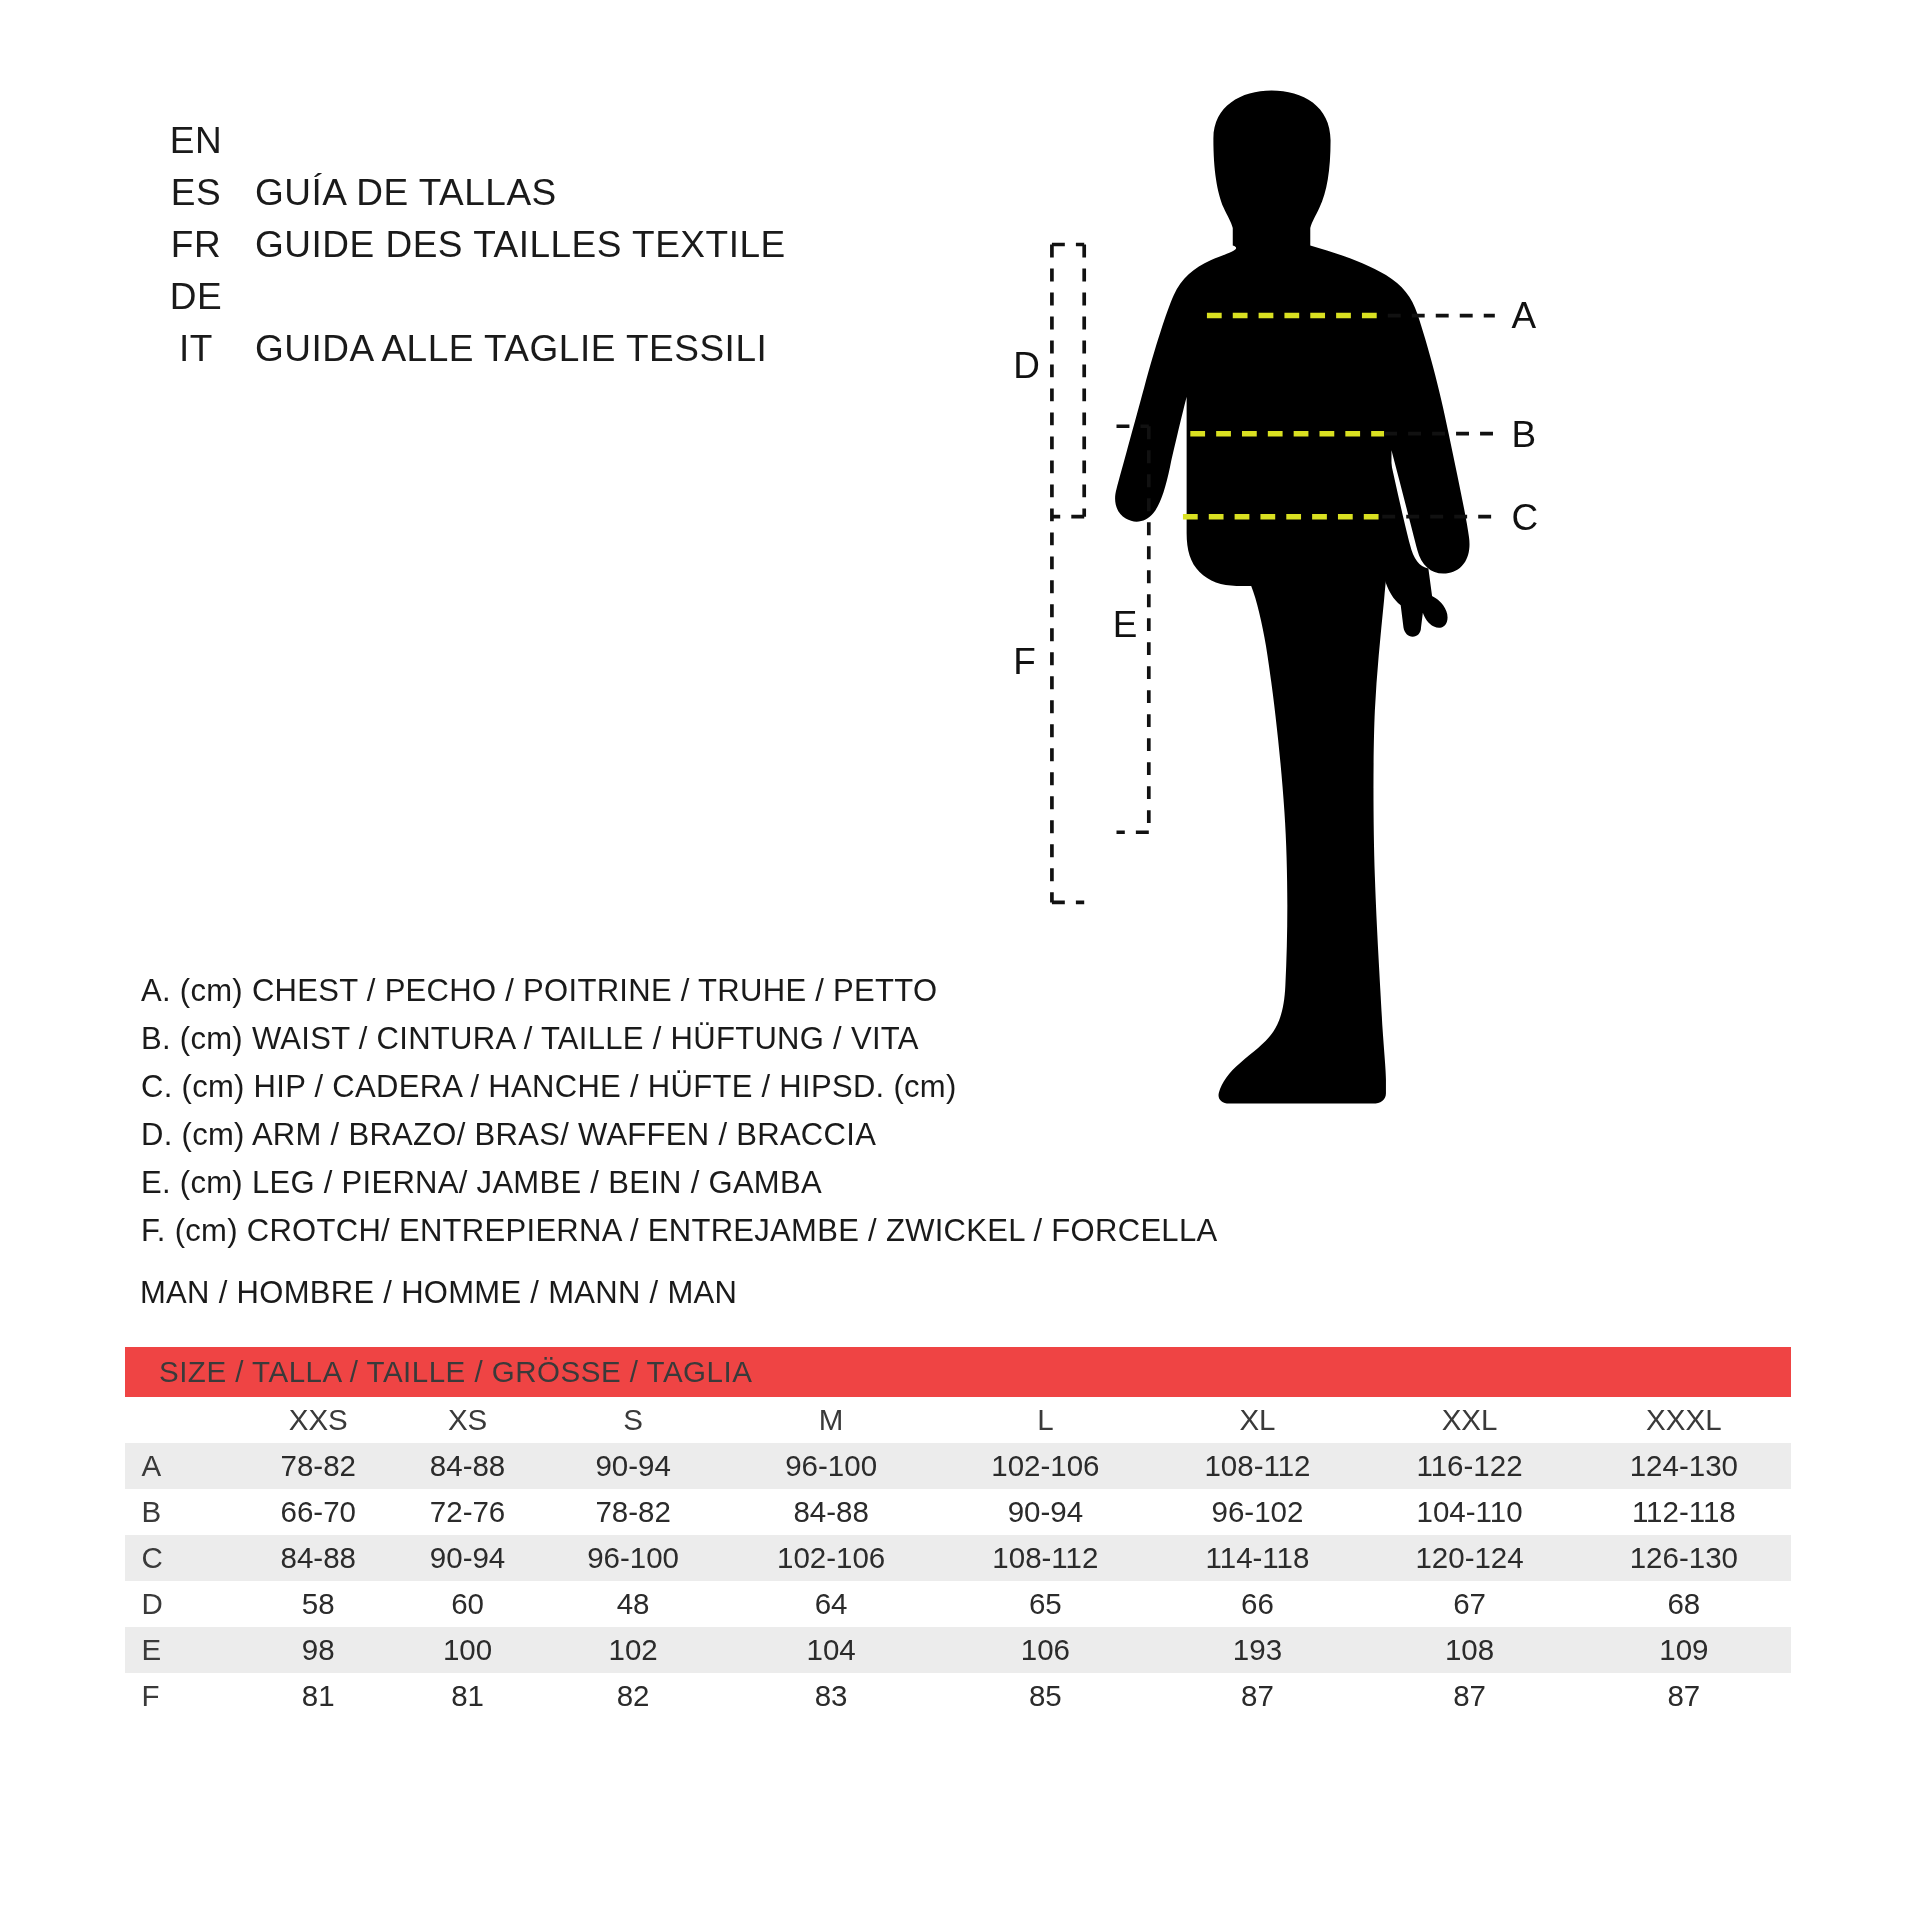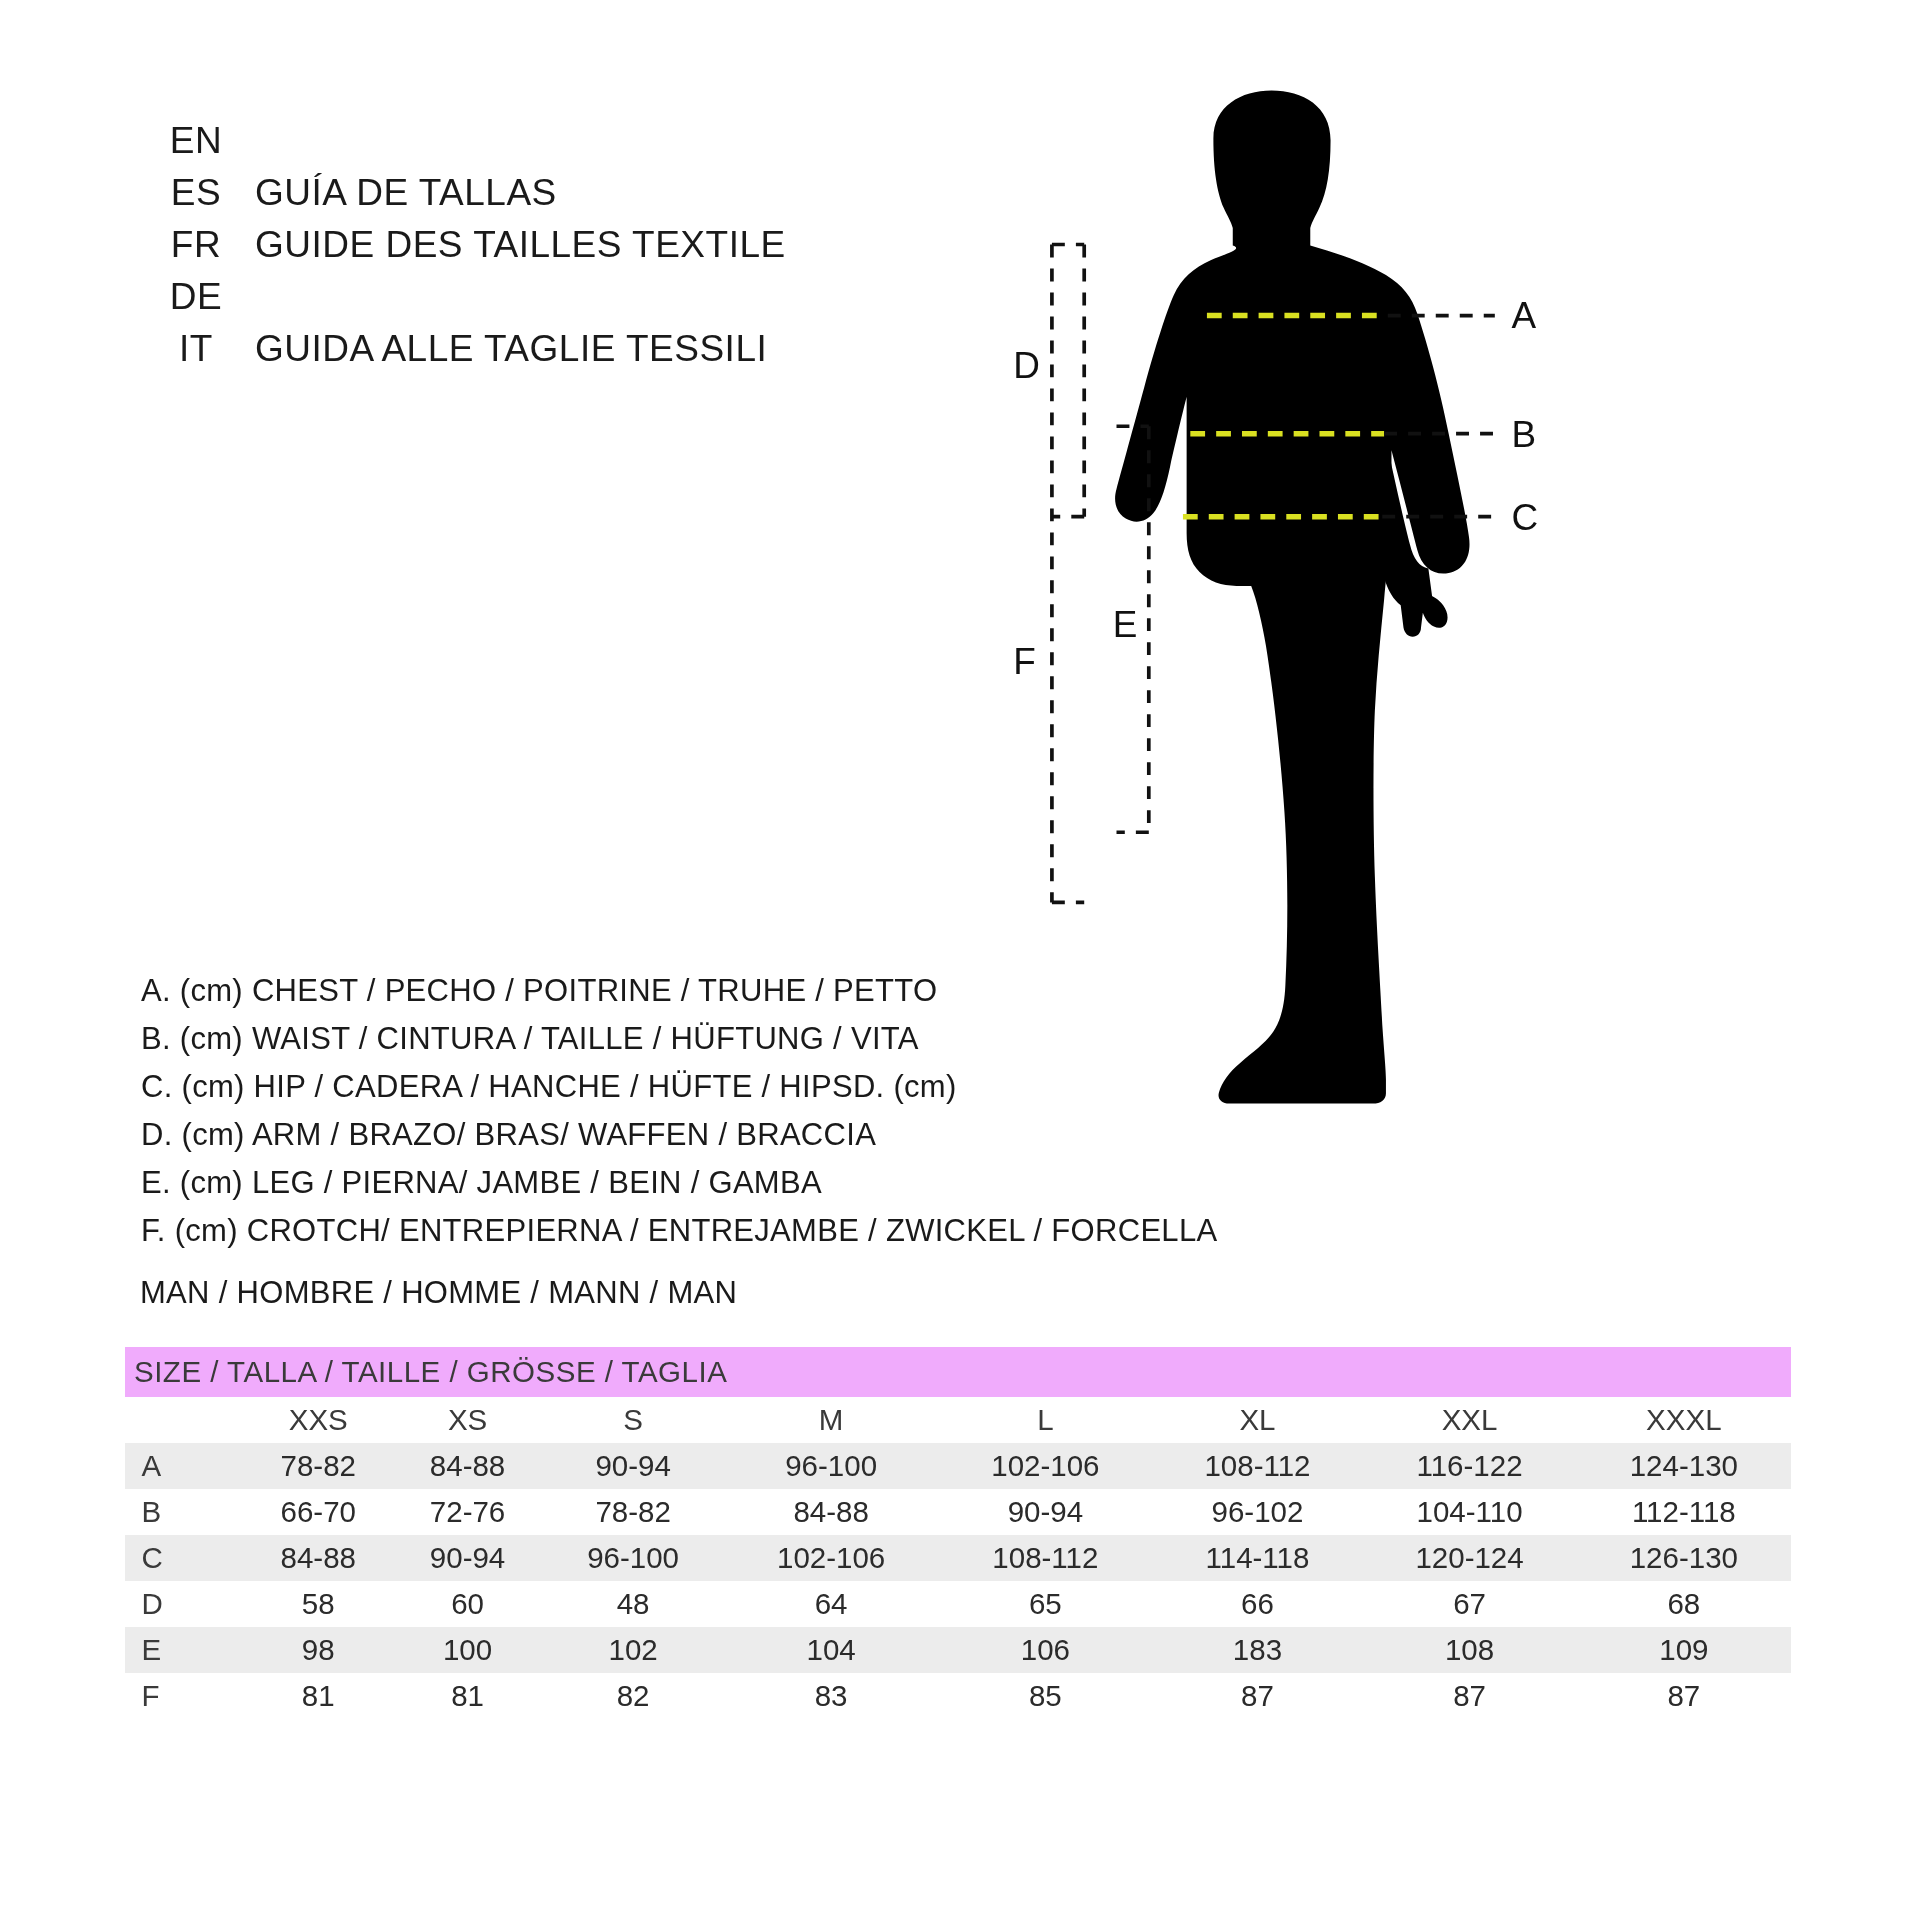--- a/index.html
+++ b/index.html
@@ -80,23 +80,23 @@
     font-size: 29.5px;
   }
   #size-table td, #size-table th {
     padding: 0;
     height: 46px;
     font-weight: normal;
     text-align: center;
     color: #2b2b2b;
   }
   #size-table .title-row td {
-    background: #f0abfc;
+    background: #ef4444;
     text-align: left;
-    padding-left: 9px;
+    padding-left: 34px;
     height: 50px;
     font-size: 29.5px;
     letter-spacing: 0.5px;
     color: #3a3a3a;
   }
   #size-table .head-row td {
     background: #ffffff;
     font-size: 29.5px;
     color: #3a3a3a;
   }
@@ -309,21 +309,21 @@
       <td>68</td>
     </tr>
 
     <tr class="alt">
       <td class="rowlabel">E</td>
       <td>98</td>
       <td>100</td>
       <td>102</td>
       <td>104</td>
       <td>106</td>
-      <td>183</td>
+      <td>193</td>
       <td>108</td>
       <td>109</td>
     </tr>
 
     <tr class="plain">
       <td class="rowlabel">F</td>
       <td>81</td>
       <td>81</td>
       <td>82</td>
       <td>83</td>

